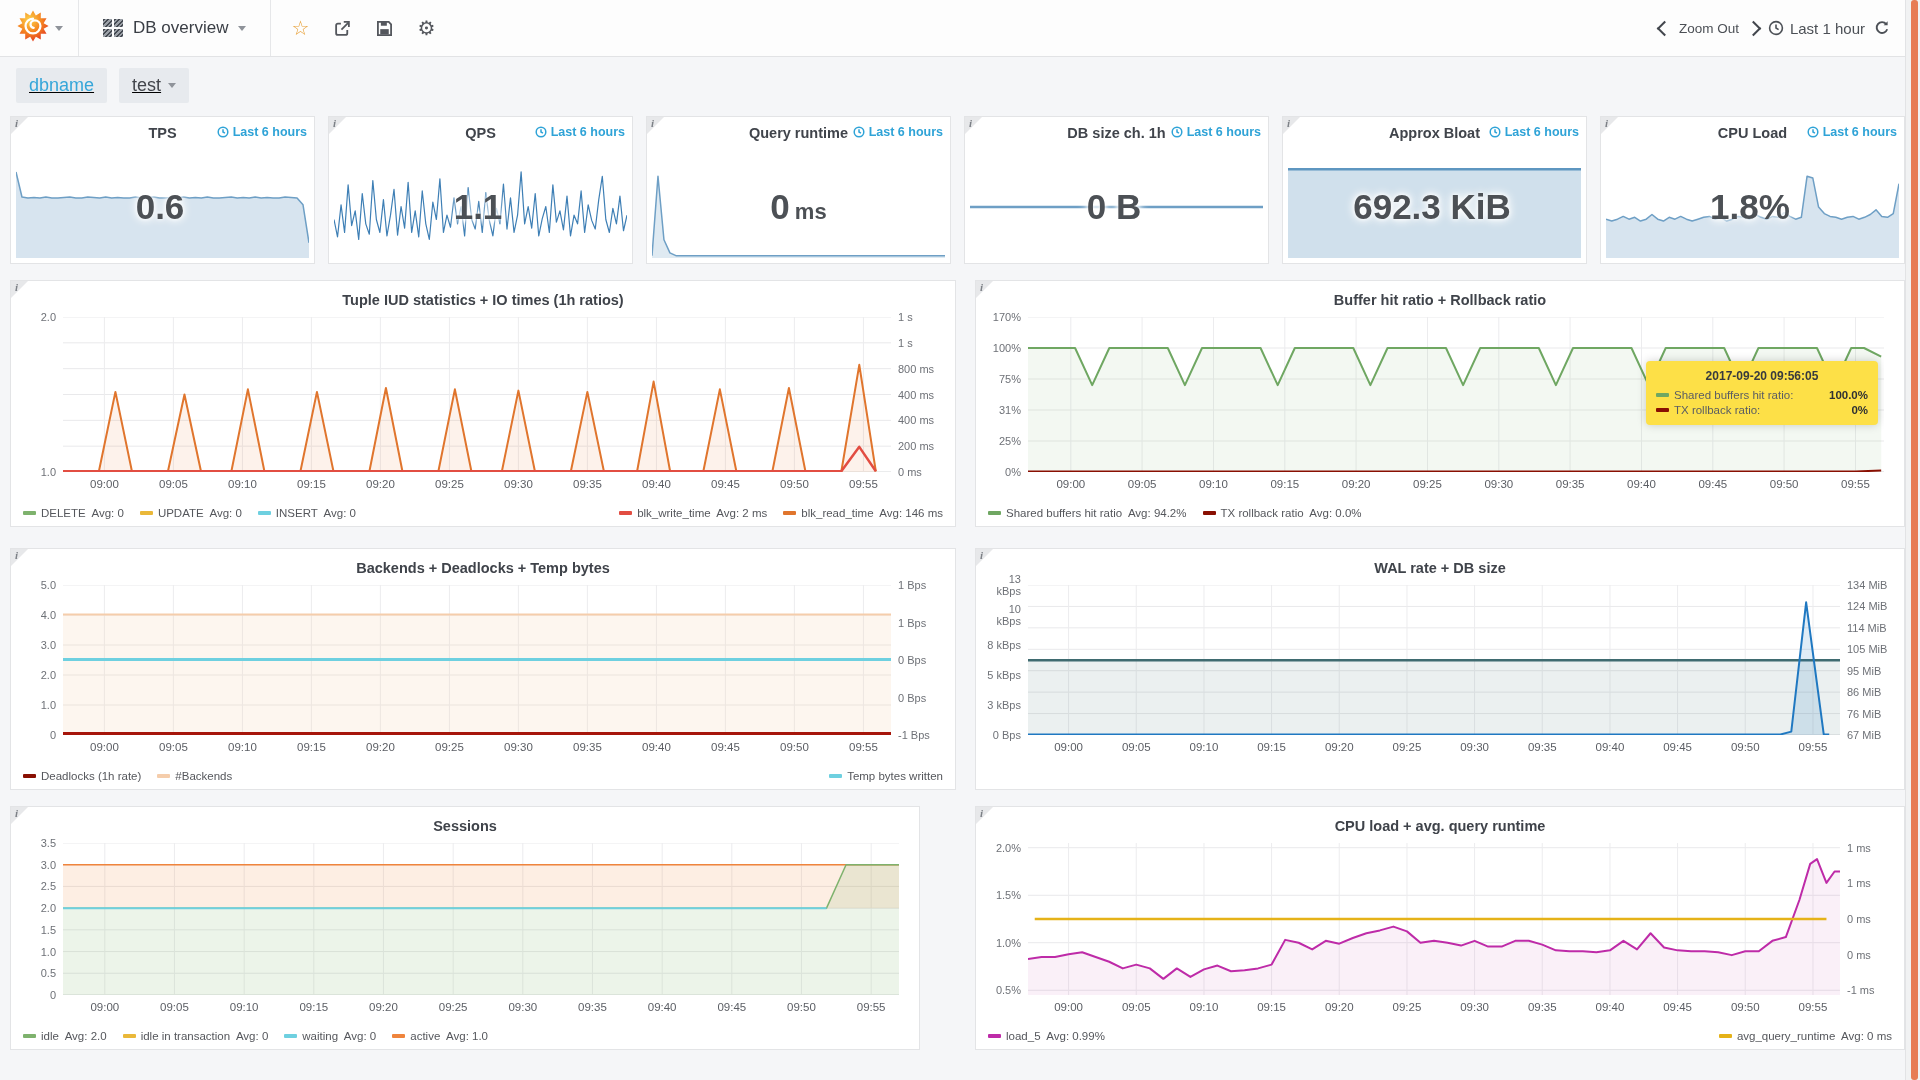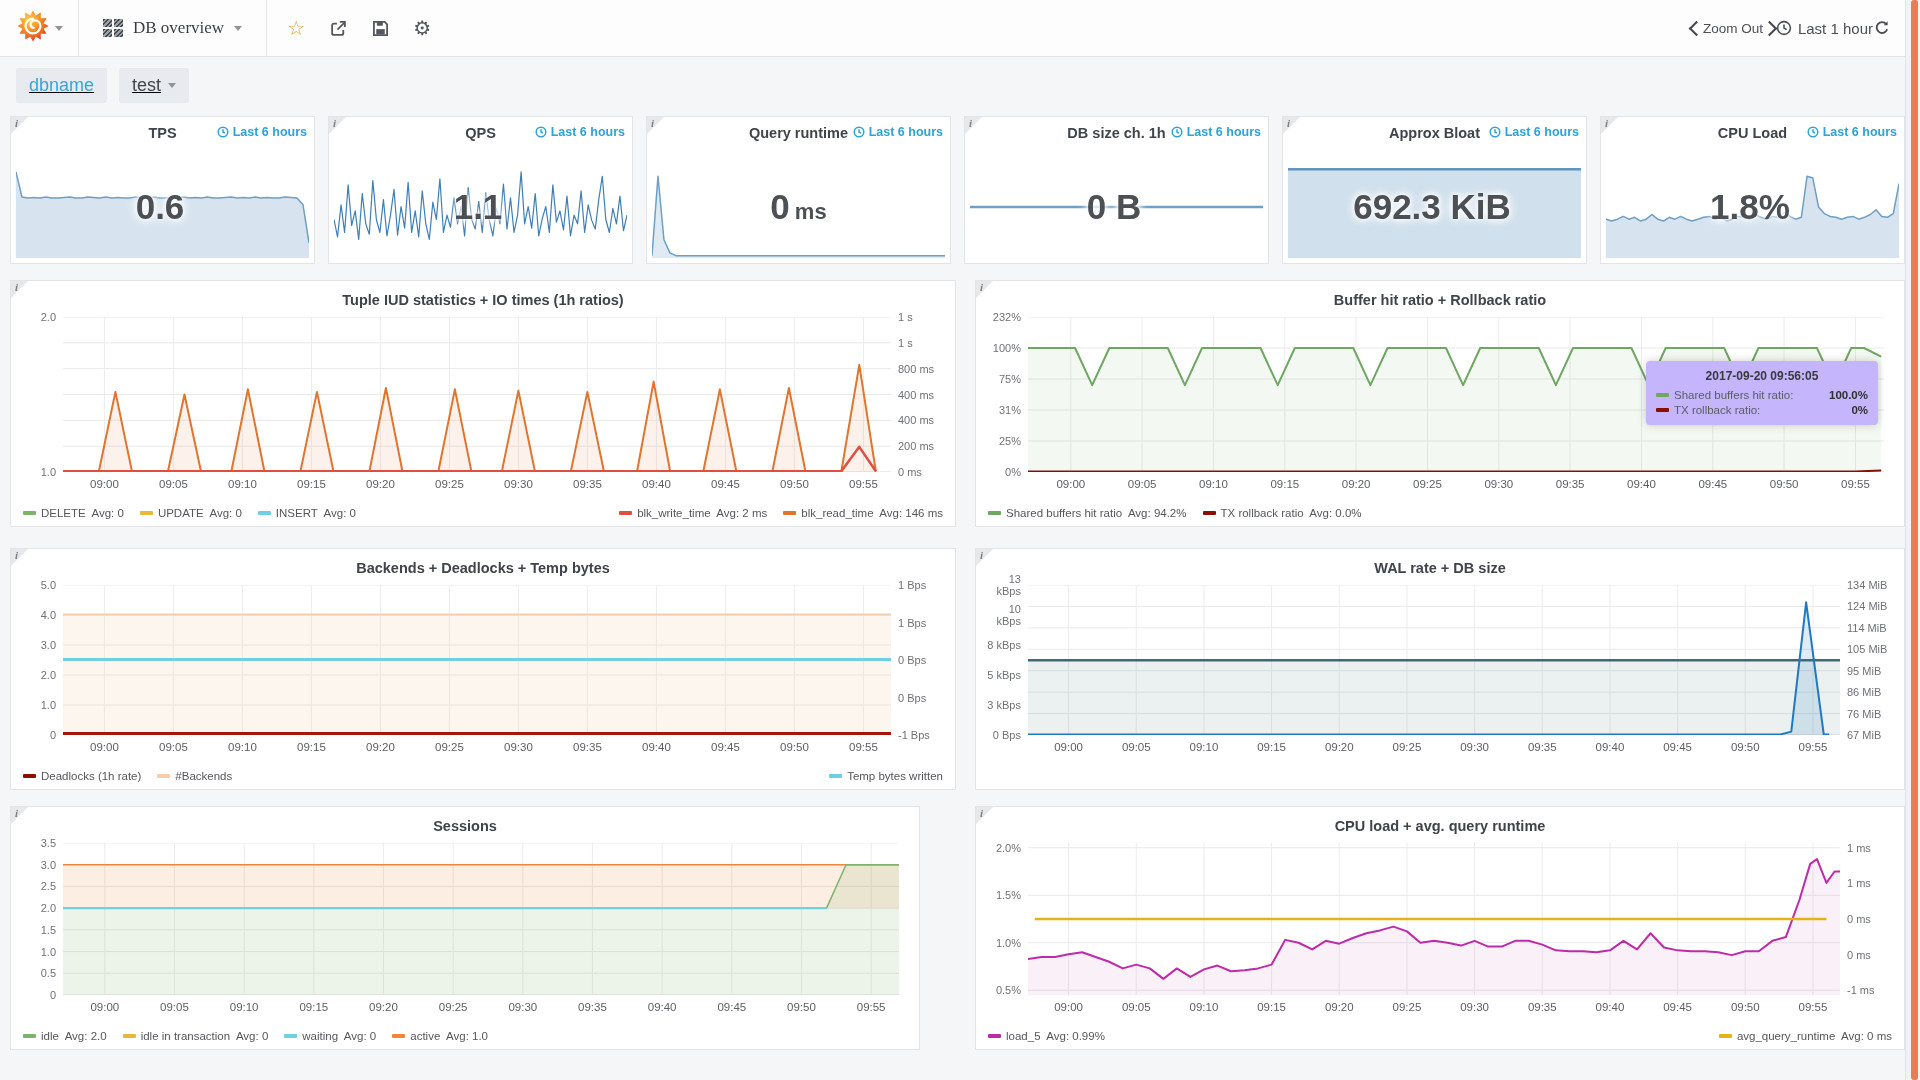--- a/index.html
+++ b/index.html
@@ -1,30 +1,30 @@
 <!DOCTYPE html>
 <html><head>
 <meta charset="utf-8">
 <style>
   html,body{margin:0;padding:0;background:#f5f6f8;font-family:"Liberation Sans",sans-serif;}
   .screen{position:relative;width:1920px;height:1080px;overflow:hidden;background:#f5f6f8;}
   
   .navbar{position:absolute;top:0;left:0;right:0;height:56px;background:#fdfdfd;border-bottom:1px solid #e2e3e5;display:flex;justify-content:space-between;align-items:center;z-index:10;}
-  .nav-left{display:flex;align-items:center;height:100%;font-family:Liberation Serif, serif;}
+  .nav-left{display:flex;align-items:center;height:100%;}
   .logo-box{width:78px;height:100%;display:flex;align-items:center;justify-content:center;gap:5px;cursor:pointer;}
   .vdiv{width:1px;height:100%;background:#e6e7e9;}
   .dash-title{display:flex;align-items:center;gap:10px;padding:0 24px;height:100%;font-size:17px;color:#3a3e45;cursor:pointer;}
   .caret-down{width:0;height:0;border-left:4px solid transparent;border-right:4px solid transparent;border-top:5px solid #8f939a;}
   .dash-icon{display:grid;grid-template-columns:9px 9px;grid-auto-rows:8px;gap:2px;}
   .dash-icon b{background:repeating-linear-gradient(135deg,#454a52 0 1.6px,#9ba0a7 1.6px 3.2px);}
   .nav-icons{display:flex;align-items:center;height:100%;padding:0 8px;}
   .nav-icon-btn{width:42px;height:100%;display:flex;align-items:center;justify-content:center;cursor:pointer;color:#54575d;}
   .star-glyph{font-size:20px;color:#e8a33d;line-height:1;}
   .gear-glyph{font-size:20px;color:#54575d;line-height:1;}
-  .nav-right{display:flex;align-items:center;gap:1px;padding-right:30px;color:#4c5056;font-size:14px;}
+  .nav-right{display:flex;align-items:center;gap:9px;padding-right:30px;color:#4c5056;font-size:14px;}
   .chev{width:9px;height:9px;border-top:2.5px solid #42464d;border-left:2.5px solid #42464d;display:inline-block;cursor:pointer;}
   .chev.left{transform:rotate(-45deg);}
   .chev.right{transform:rotate(135deg);}
   .timepicker{display:flex;align-items:center;gap:6px;font-size:15px;cursor:pointer;}
   .zoomout-label{font-size:13.5px;cursor:pointer;}
   
   .submenu{position:absolute;top:68px;left:16px;display:flex;gap:12px;z-index:5;}
   .var-pill{background:#e7eaee;border-radius:2px;padding:7px 13px;font-size:18px;cursor:pointer;display:flex;align-items:center;gap:7px;text-decoration:underline;}
   .var-name{color:#36a6d9;}
   .var-value{color:#43464c;}
@@ -53,21 +53,21 @@
   .yaxis.right span{left:7px;right:0;}
   .plot{grid-column:2;grid-row:1;position:relative;overflow:hidden;}
   .plot svg{width:100%;height:100%;display:block;}
   .xaxis{grid-column:2;grid-row:2;position:relative;font-size:11.5px;color:#5b5e64;}
   .xaxis span{position:absolute;top:6px;transform:translateX(-50%);}
   .legend{position:absolute;bottom:7px;left:12px;right:12px;display:flex;justify-content:space-between;font-size:11.5px;color:#55575c;}
   .lgroup{display:flex;gap:16px;flex-wrap:wrap;}
   .lg-item{display:flex;align-items:center;gap:5px;cursor:pointer;white-space:nowrap;}
   .lg-dash{width:13px;height:4px;border-radius:1px;display:inline-block;}
   
-  .tooltip{position:absolute;right:6px;top:44px;width:212px;background:#c4b5fd;border-radius:4px;box-shadow:0 0 10px rgba(0,0,0,0.18);padding:8px 10px 9px;font-size:11.5px;z-index:6;}
+  .tooltip{position:absolute;right:6px;top:44px;width:212px;background:#fde047;border-radius:4px;box-shadow:0 0 10px rgba(0,0,0,0.18);padding:8px 10px 9px;font-size:11.5px;z-index:6;}
   .tt-title{text-align:center;font-weight:bold;color:#383a3e;font-size:12px;margin-bottom:6px;}
   .tt-row{display:flex;align-items:center;gap:5px;color:#5a5d63;margin-top:3px;}
   .tt-val{margin-left:auto;font-weight:bold;color:#2e3033;}
   
   .scrollbar{position:absolute;top:0;right:0;width:14px;height:100%;background:#f1f2f3;border-left:1px solid #e2e3e5;z-index:20;}
   .scroll-thumb{position:absolute;top:0;right:2px;width:7px;height:100%;background:#e77c55;border-radius:3px;cursor:pointer;}
 </style>
 </head>
 <body>
 
@@ -365,21 +365,21 @@
       </div>
   </div>
 
   <div class="gpanel" style="left:975px;top:280px;width:930px;height:247px;">
     <div class="icorner">
         <i>i</i>
       </div>
     <div class="gtitle">Buffer hit ratio + Rollback ratio</div>
     <div class="gbody noright">
       <div class="yaxis left">
-          <span style="top: 0%;">232%</span>
+          <span style="top: 0%;">170%</span>
           <span style="top: 20%;">100%</span>
           <span style="top: 40%;">75%</span>
           <span style="top: 60%;">31%</span>
           <span style="top: 80%;">25%</span>
           <span style="top: 100%;">0%</span>
         </div>
       <div class="plot">
         <svg preserveAspectRatio="none" viewBox="0 0 1000 300">
             <line x1="0" x2="1000" y1="0.0" y2="0.0" stroke="#e9e9eb" stroke-width="1" vector-effect="non-scaling-stroke"></line>
             <line x1="0" x2="1000" y1="60.0" y2="60.0" stroke="#e9e9eb" stroke-width="1" vector-effect="non-scaling-stroke"></line>

